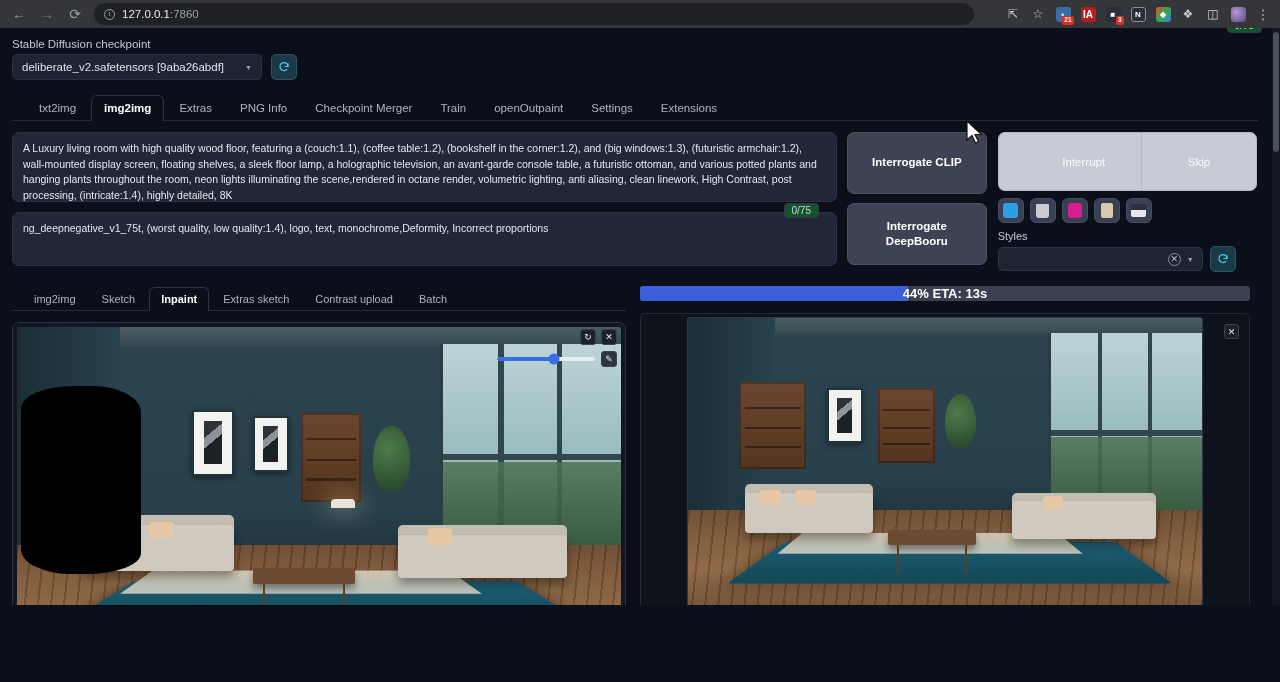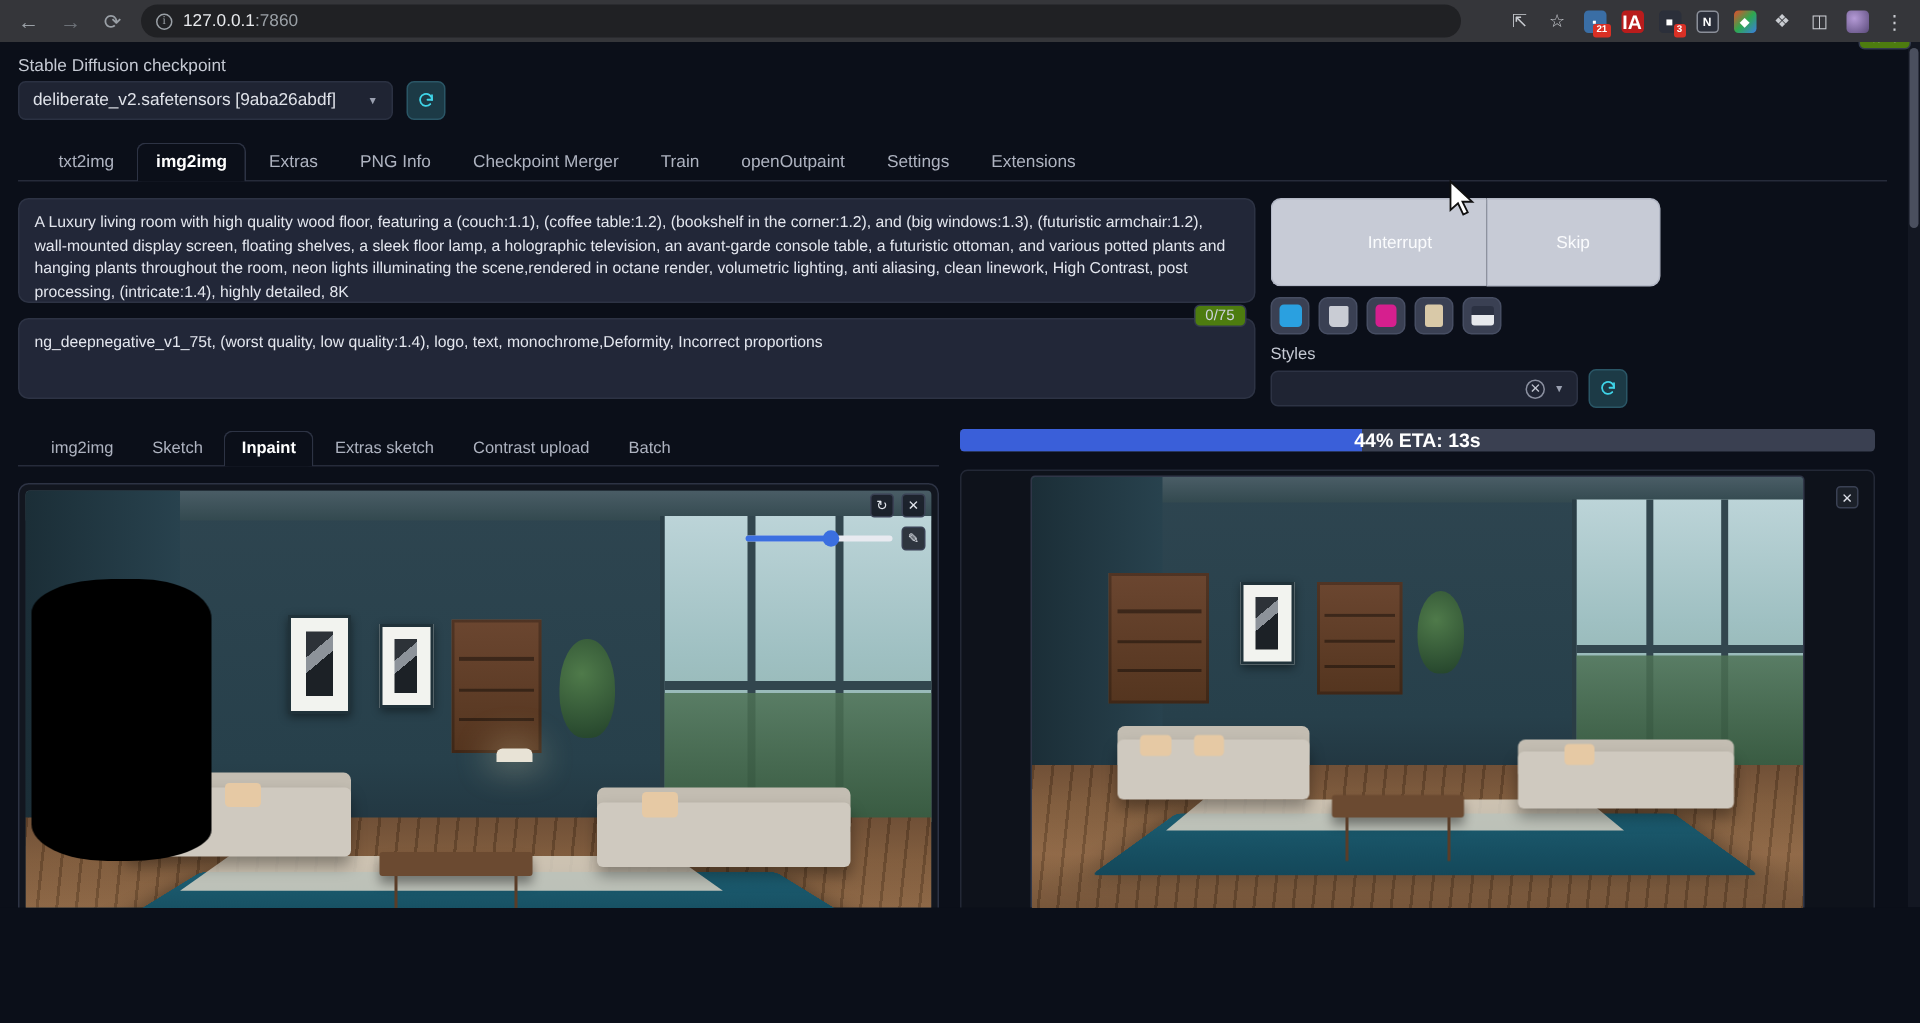--- a/index.html
+++ b/index.html
@@ -145,22 +145,22 @@
     border-radius: 7px;
     padding: 8px 10px;
     color: #e3e6ee;
     font-size: 10.5px;
     line-height: 1.48;
   }
   #pos-prompt { height: 70px; }
   #neg-prompt { height: 54px; margin-top: 10px; }
   .token-badge {
     position: absolute;
-    right: 6px; top: -10px;
-    background: #4d7c0f;
+    right: 18px; top: -10px;
+    background: #14532d;
     border: 1px solid #333a4d;
     border-radius: 4px;
     font-size: 10px; color: #cfd3dd;
     padding: 1px 7px;
     z-index: 3;
   }
 
   #right-col { width: 410px; flex: 0 0 auto; display: flex; gap: 11px; }
   #interrogate-col { width: 140px; display: flex; flex-direction: column; gap: 9px; }
   .interrogate-btn {
@@ -464,21 +464,21 @@
     <div id="url-text"><span>127.0.0.1</span><span class="dim">:7860</span></div>
   </div>
 
   <div id="browser-actions">
     <div class="act-ico">⇱</div>
     <div class="act-ico">☆</div>
     <div class="act-ico">
       <span class="ext-ico" style="background:#3a6ea5">▪<span class="badge">21</span></span>
     </div>
     <div class="act-ico">
-      <span class="ext-ico" style="background:#b91c1c;font-size:13px">IA</span>
+      <span class="ext-ico" style="background:#b91c1c;font-size:10px">IA</span>
     </div>
     <div class="act-ico">
       <span class="ext-ico" style="background:#2b2f3a">■<span class="badge">3</span></span>
     </div>
     <div class="act-ico">
       <span class="ext-ico" style="background:#2b2f3a;border:1px solid #8b8f99">N</span>
     </div>
     <div class="act-ico">
       <span class="ext-ico" style="background:linear-gradient(135deg,#e84b2c,#2ea84f,#3b7de0)">◆</span>
     </div>
@@ -528,20 +528,24 @@
       <div id="prompt-col">
         <div class="token-badge">0/75</div>
         <div class="prompt-box" id="pos-prompt">A Luxury living room with high quality wood floor, featuring a (couch:1.1), (coffee table:1.2), (bookshelf in the corner:1.2), and (big windows:1.3), (futuristic armchair:1.2), wall-mounted display screen, floating shelves, a sleek floor lamp, a holographic television, an avant-garde console table, a futuristic ottoman, and various potted plants and hanging plants throughout the room, neon lights illuminating the scene,rendered in octane render, volumetric lighting, anti aliasing, clean linework, High Contrast, post processing, (intricate:1.4), highly detailed, 8K</div>
         <div style="position:relative">
           <div class="token-badge" style="top:-9px">0/75</div>
           <div class="prompt-box" id="neg-prompt">ng_deepnegative_v1_75t, (worst quality, low quality:1.4), logo, text, monochrome,Deformity, Incorrect proportions</div>
         </div>
       </div>
 
       <div id="right-col">
+        <div id="interrogate-col">
+          <div class="interrogate-btn" id="btn-clip">Interrogate CLIP</div>
+          <div class="interrogate-btn" id="btn-deepbooru">Interrogate DeepBooru</div>
+        </div>
 
         <div id="controls-col">
           <div id="gen-row">
             <div class="gen-btn" id="btn-interrupt">Interrupt</div>
             <div class="gen-btn" id="btn-skip">Skip</div>
           </div>
 
           <div id="tool-row">
             <div class="tool-btn">
               <span style="display:block;width:15px;height:15px;border-radius:3px;background:#2aa0e0"></span>

